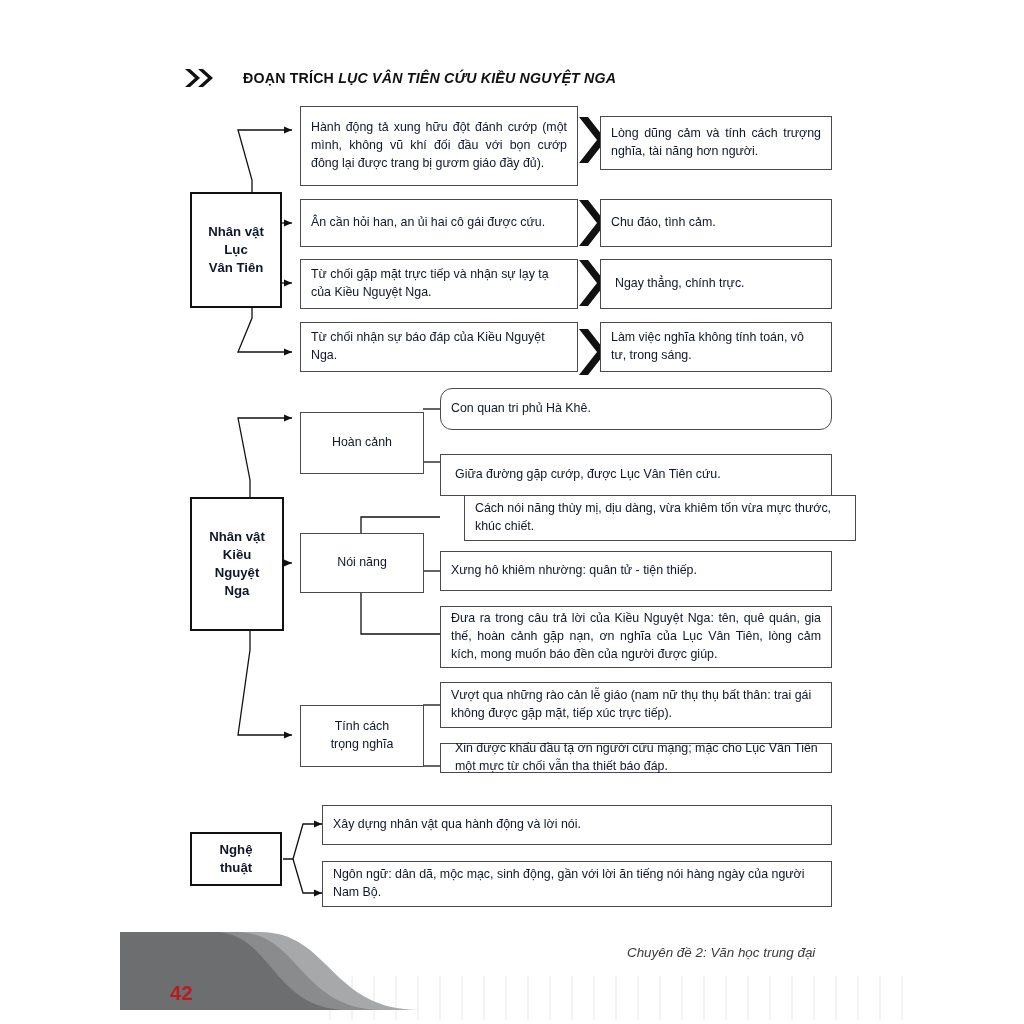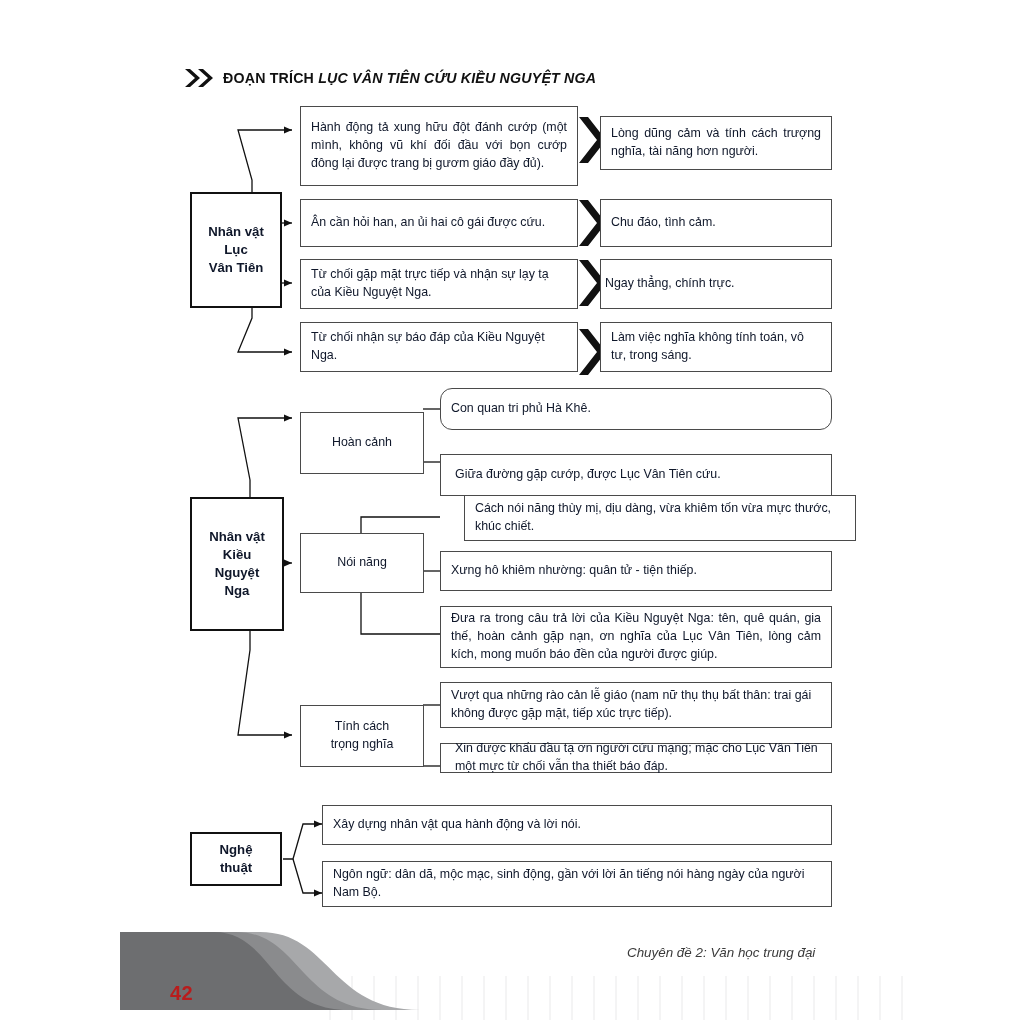--- a/index.html
+++ b/index.html
@@ -7,21 +7,21 @@
     width:1024px;height:1024px;
     background:#ffffff;
     font-family:"Liberation Sans","DejaVu Sans",sans-serif;
     color:#111;
     overflow:hidden;
     position:relative;
   }
   #page{position:absolute;left:0;top:0;width:1024px;height:1024px;}
 
   
-  .header{position:absolute;left:183px;top:66px;display:flex;align-items:center;gap:6px;}
+  .header{position:absolute;left:183px;top:66px;display:flex;align-items:center;gap:26px;}
   .chev-icon{display:block;width:34px;height:24px;}
   .header-title{
     font-size:14.2px;font-weight:bold;letter-spacing:.2px;white-space:nowrap;
   }
   .header-title .ital{font-style:italic;}
 
   
   .box{
     position:absolute;box-sizing:border-box;
     border:1.4px solid #4a4a4a;
@@ -121,21 +121,21 @@
   <div class="box" style="left:300px;top:199px;width:278px;height:48px;">
     <span>Ân cần hỏi han, an ủi hai cô gái được cứu.</span>
   </div>
   <div class="box" style="left:600px;top:199px;width:232px;height:48px;">
     <span>Chu đáo, tình cảm.</span>
   </div>
 
   <div class="box" style="left:300px;top:259px;width:278px;height:50px;">
     <span>Từ chối gặp mặt trực tiếp và nhận sự lạy tạ của Kiều Nguyệt Nga.</span>
   </div>
-  <div class="box" style="left:600px;top:259px;width:232px;height:50px;padding-left:4px;">
+  <div class="box" style="left:600px;top:259px;width:232px;height:50px;padding-left:14px;">
     <span>Ngay thẳng, chính trực.</span>
   </div>
 
   <div class="box" style="left:600px;top:322px;width:232px;height:50px;">
     <span>Làm việc nghĩa không tính toán, vô tư, trong sáng.</span>
   </div>
   <div class="box" style="left:300px;top:322px;width:278px;height:50px;">
     <span>Từ chối nhận sự báo đáp của Kiều Nguyệt Nga.</span>
   </div>
 

